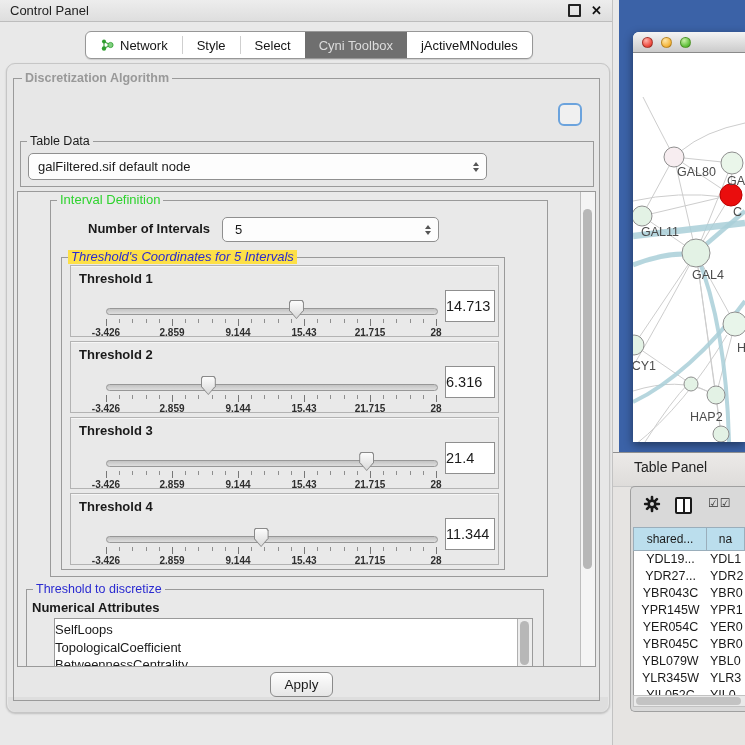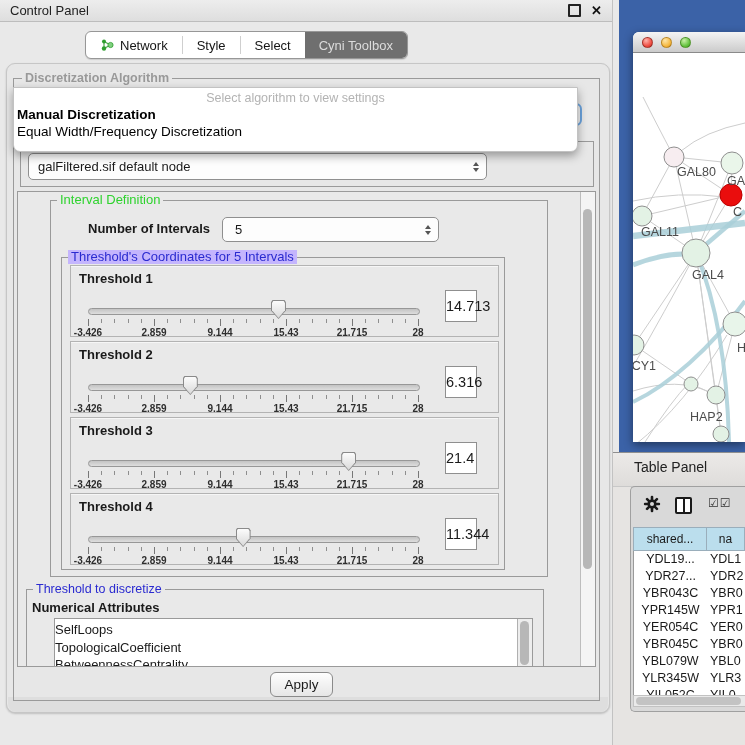--- a/index.html
+++ b/index.html
@@ -55,38 +55,38 @@
       overflow:hidden;box-sizing:border-box;}
   #vscroll-track{position:absolute;right:0;top:0;width:14px;height:100%;background:#f4f4f4;border-left:1px solid #bdbdbd;}
   #vscroll-thumb{position:absolute;left:2px;top:17px;width:9px;height:360px;background:#b7b7b7;border-radius:5px;}
 
   #interval-group{left:32px;top:8px;width:498px;height:377px;border:1px solid #9a9a9a;position:absolute;box-sizing:border-box;}
   #interval-group .group-label{color:#2ed32e;font-size:13px;background:#e9e9e9;}
   #noi-label{left:37px;top:20px;font-size:13px;font-weight:bold;}
   #noi-combo{left:171px;top:16px;width:217px;height:25px;line-height:23px;}
 
   #thresholds-group{left:10px;top:56px;width:444px;height:313px;border:1px solid #9a9a9a;position:absolute;box-sizing:border-box;}
-  #thresholds-group>.group-label{color:#2a2ad0;background:#c4b5fd;}
+  #thresholds-group>.group-label{color:#2a2ad0;background:#fde047;font-style:italic;}
 
   .th-panel{position:absolute;left:8px;width:429px;height:72px;border:1px solid #b3b3b3;background:#e9e9e9;
       box-shadow:inset 0 1px 0 #f6f6f6;box-sizing:border-box;}
   .th-label{position:absolute;left:8px;top:5px;font-size:13px;font-weight:bold;}
-  .slider{position:absolute;left:17px;top:0;width:330px;height:72px;}
+  .slider{position:absolute;left:35px;top:0;width:330px;height:72px;}
   .track{position:absolute;left:0;top:42px;width:330px;height:5px;border:1px solid #979797;border-radius:4px;
       background:linear-gradient(#c3c3c3,#dedede);box-sizing:content-box;}
   .thumb{position:absolute;top:34px;width:15px;height:19px;
       clip-path:polygon(10% 0,90% 0,100% 12%,100% 55%,50% 100%,0 55%,0 12%);background:#8a8a8a;}
   .thumb-in{position:absolute;left:1px;top:1px;right:1px;bottom:1px;
       clip-path:polygon(10% 0,90% 0,100% 12%,100% 55%,50% 100%,0 55%,0 12%);background:linear-gradient(#fcfcfc,#d9d9d9);}
   .ticks{position:absolute;left:0;top:53px;width:330px;height:7px;}
   .tick{position:absolute;top:0;width:1px;height:4px;background:#8e8e8e;}
   .tick.major{height:7px;background:#777;}
   .tick-labels{position:absolute;left:0;top:61px;width:330px;height:11px;}
   .tick-label{position:absolute;transform:translateX(-50%);font-size:10px;font-weight:bold;color:#2e2e2e;white-space:nowrap;}
-  .value-box{position:absolute;left:374px;top:24px;width:32px;height:32px;background:#fff;border:1px solid #8f8f8f;
+  .value-box{position:absolute;left:374px;top:24px;width:50px;height:32px;background:#fff;border:1px solid #8f8f8f;
       box-sizing:border-box;font-size:14.5px;text-align:left;line-height:30px;padding-right:6px;}
 
   #attr-group{left:8px;top:397px;width:518px;height:120px;border:1px solid #9a9a9a;position:absolute;box-sizing:border-box;}
   #attr-group>.group-label{color:#2a2ad0;background:#e9e9e9;}
   #attr-list-label{position:absolute;left:5px;top:10px;font-size:13px;font-weight:bold;}
   #attr-list{position:absolute;left:27px;top:28px;width:479px;height:80px;background:#fff;border:1px solid #9a9a9a;
       box-sizing:border-box;overflow:hidden;}
   .list-items{position:absolute;left:0;top:2px;right:15px;}
   .list-item{font-size:13px;line-height:17.5px;white-space:nowrap;}
   #attr-vscroll{position:absolute;right:0;top:0;width:14px;height:100%;background:#ededed;border-left:1px solid #b0b0b0;}
@@ -169,34 +169,32 @@
     <div class="tab">
         <span>Style</span>
       </div>
     <div class="tab-divider"></div>
     <div class="tab">
         <span>Select</span>
       </div>
     <div class="tab selected">
         <span>Cyni Toolbox</span>
       </div>
+    <div class="tab">
+        <span>jActiveMNodules</span>
+      </div>
   </div>
 
   <div id="main-panel" class="abs"></div>
   <div id="main-panel-bottomband" class="abs"></div>
 
   <div id="algo-group" class="groupbox"></div>
   <div id="algo-label" class="abs">Discretization Algorithm</div>
   <div id="combo-fragment" class="abs"></div>
 
-  <div id="algo-popup" class="abs">
-    <div id="algo-prompt">Select algorithm to view settings</div>
-    <div class="algo-option bold">Manual Discretization</div>
-    <div class="algo-option">Equal Width/Frequency Discretization</div>
-  </div>
 
   <div id="tabledata-group" class="groupbox">
     <div class="group-label">Table Data</div>
     <div id="tabledata-combo" class="combo">
       <div class="val">galFiltered.sif default node</div>
       <div class="spinner">
           <div class="spin-up"></div>
           <div class="spin-down"></div>
         </div>
     </div>

